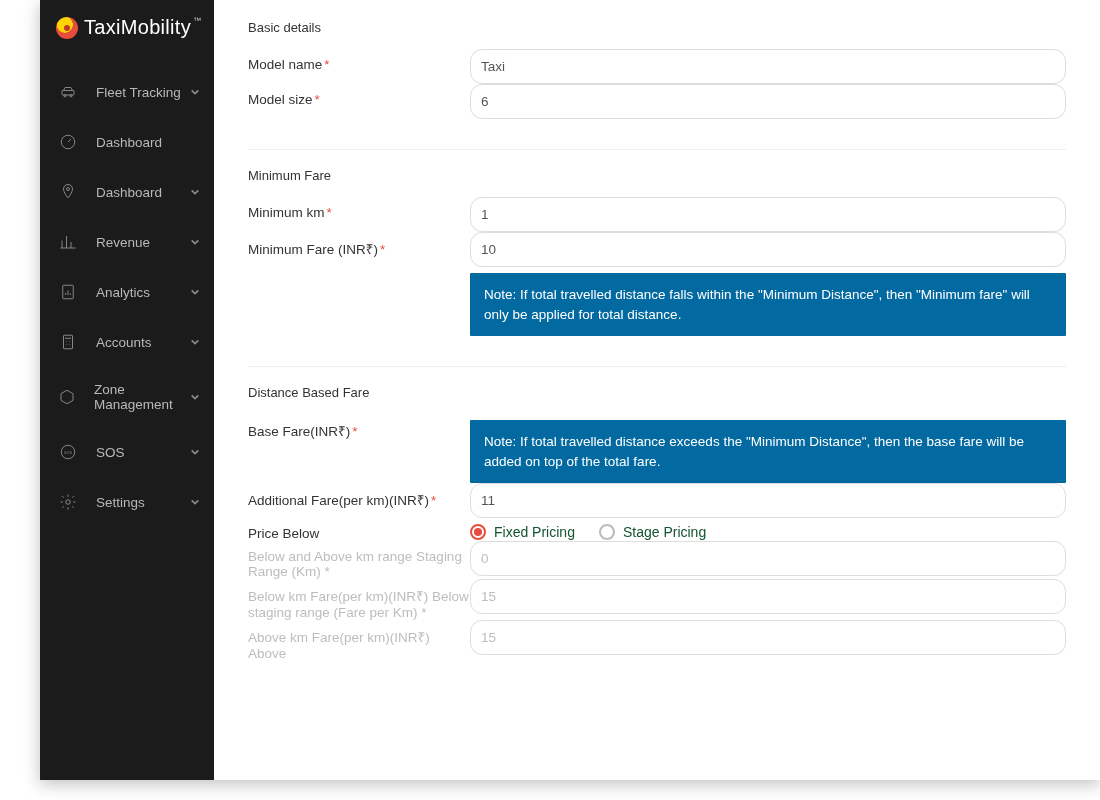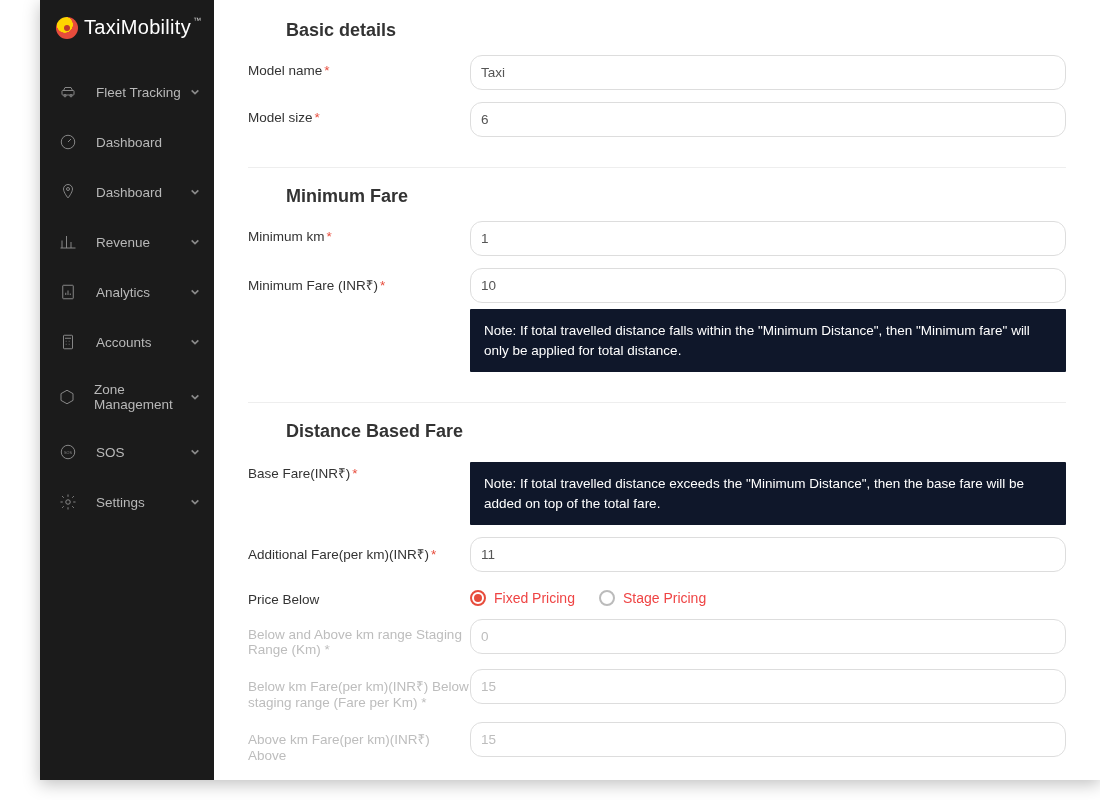--- a/index.html
+++ b/index.html
@@ -74,73 +74,71 @@
     color:#8a8a8a;
   }
   .nav-chevron svg{ width:10px;height:10px; stroke:#8a8a8a; fill:none; stroke-width:2;}
   .content {
     flex:1;
     overflow-y:auto;
     padding: 14px 34px 20px 34px;
     color:#333;
   }
   .section-title {
-    font-size: 18px;
-    font-weight: 700;
+    font-size: 13px;
+    font-weight: 400;
     color:#333;
     margin-top: 6px;
     margin-bottom: 14px;
-    margin-left: 38px;
   }
   .section-divider {
     border:none;
     border-top:1px solid #eee;
     margin: 30px 0 18px 0;
   }
   .form-row {
     display:flex;
     align-items:flex-start;
-    margin-bottom: 12px;
   }
   .form-label {
     width: 222px;
     padding-top:8px;
     font-size: 13.5px;
     color:#333;
   }
   .form-label.disabled { color:#bdbdbd; }
   .req { color:#e74c3c; margin-left:2px; }
   .form-field { flex:1; }
   .text-input {
     width:100%;
     padding: 9px 10px;
     font-size: 13.5px;
     border:1px solid #ddd;
     border-radius:12px;
     color:#555;
   }
   .text-input:disabled { color:#bdbdbd; background:#fff; }
   .note-box {
-    background:#0f172a;
+    background:#0369a1;
     color:#fff;
     padding: 12px 14px;
     font-size: 13.5px;
     line-height:1.45;
     margin-top:6px;
     border-radius:1px;
   }
   .radio-row {
     display:flex;
     align-items:center;
     gap: 24px;
     padding-top:6px;
   }
   .radio {
     display:flex; align-items:center; gap:8px;
-    font-size:14px; color:#ef4444;
+    font-size:14px; color:#14532d;
     cursor:pointer;
   }
   .radio-circle {
     width:16px;height:16px;border-radius:50%;
     border:2px solid #bbb;
     display:flex;align-items:center;justify-content:center;
   }
   .radio-circle.checked { border-color:#e74c3c; }
   .radio-circle.checked::after{
     content:""; width:8px;height:8px;border-radius:50%; background:#e74c3c;

